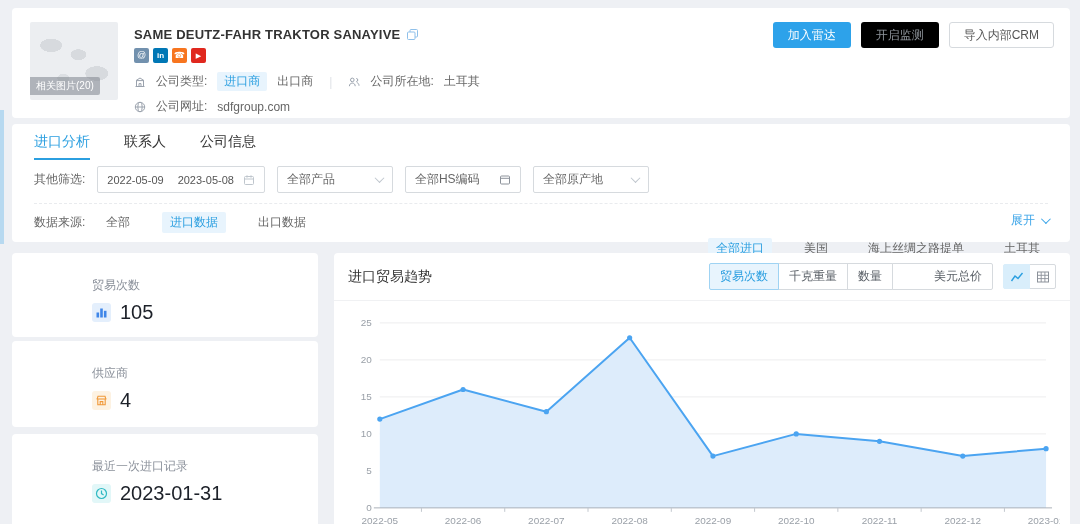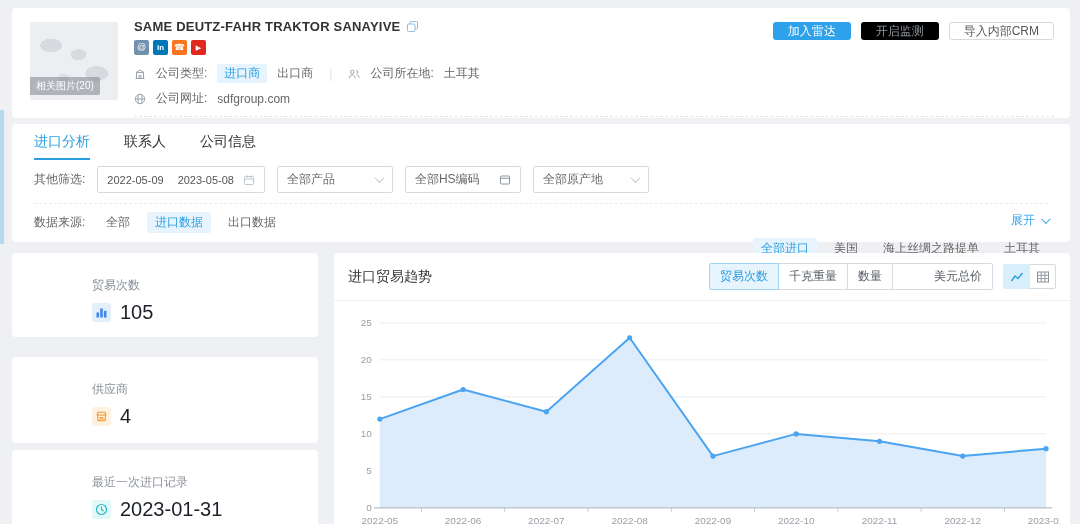--- a/index.html
+++ b/index.html
@@ -19,38 +19,38 @@
   .map-thumb { position:absolute; left:18px; top:14px; width:88px; height:78px; border-radius:2px;
     background-color:#eceef1;
     background-image:
       radial-gradient(ellipse 18px 11px at 24% 30%, #d7dade 60%, transparent 61%),
       radial-gradient(ellipse 13px 9px at 55% 42%, #d7dade 60%, transparent 61%),
       radial-gradient(ellipse 19px 12px at 76% 66%, #d7dade 60%, transparent 61%),
       radial-gradient(ellipse 10px 7px at 38% 72%, #dcdfe3 60%, transparent 61%);
   }
   .map-label { position:absolute; left:0; bottom:5px; background:rgba(125,131,141,.55); color:#fff;
     font-size:10px; padding:2px 6px; border-radius:0 2px 2px 0; white-space:nowrap; }
-  .info-col { position:absolute; left:122px; top:11px; right:16px; }
+  .info-col { position:absolute; left:122px; top:19px; right:16px; }
   .name-row { display:flex; align-items:center; gap:6px; }
   .company-name { font-size:13px; font-weight:700; color:#333; letter-spacing:.2px; }
   .social-row { display:flex; gap:4px; margin-top:6px; }
   .soc { width:15px; height:15px; border-radius:2px; color:#fff; display:flex; align-items:center;
     justify-content:center; font-size:9px; line-height:1; cursor:pointer; }
   .soc.at { background:#7291ae; }
   .soc.li { background:#0077b5; font-weight:700; font-size:8px; }
   .soc.ph { background:#f7751f; }
   .soc.yt { background:#e0281e; font-size:7px; }
   .meta-row { display:flex; align-items:center; gap:10px; margin-top:9px; color:#666; }
   .tag-imp { background:#e8f4fd; color:#2b9fe0; padding:1px 7px; border-radius:2px; }
   .pipe { color:#e0e3e8; margin:0 6px; }
   .dotted { border-top:1px dashed #e4e7ea; margin-top:9px; }
   .similar-box { margin-top:7px; width:126px; height:24px; border:1px solid #d6dade; border-radius:2px;
     display:flex; align-items:center; justify-content:space-between; padding:0 8px; color:#555; cursor:pointer; }
   .top-btns { position:absolute; top:14px; right:16px; display:flex; gap:10px; }
-  .btn { height:18px; padding:0 14px; border-radius:3px; font-size:12px; border:1px solid transparent;
+  .btn { height:26px; padding:0 14px; border-radius:3px; font-size:12px; border:1px solid transparent;
     cursor:pointer; font-family:inherit; }
   .btn-primary { background:#2da2ea; color:#fff; }
   .btn-disabled { background:#000000; color:#8f959c; }
   .btn-plain { background:#fff; color:#555; border-color:#d6dade; }
 
   
   .card-tabs { position:absolute; left:12px; top:124px; right:10px; height:118px; }
   .tabs { display:flex; gap:34px; padding:0 22px; height:36px; align-items:stretch; }
   .tab { font-size:14px; color:#333; display:flex; align-items:center; position:relative; cursor:pointer; }
   .tab.on { color:#2b9fe0; }
@@ -59,33 +59,33 @@
   .fbox { display:inline-flex; align-items:center; border:1px solid #d6dade; border-radius:2px;
     height:27px; padding:0 9px; color:#555; background:#fff; cursor:pointer; font-size:11px; }
   .fbox .gap { width:14px; }
   .fbox .icon-right { margin-left:9px; display:flex; }
   .fsel { justify-content:space-between; width:116px; font-size:12px; color:#666; }
   .chev { width:7px; height:7px; border-right:1px solid #bfc6cd; border-bottom:1px solid #bfc6cd;
     transform:rotate(45deg) translate(-1px,-1px); }
   .dotted2 { border-top:1px dashed #e9ebee; margin:10px 22px 0; }
   .src-row { display:flex; align-items:center; padding:8px 22px 0; color:#666; }
   .src-label { width:64px; }
-  .opts { display:flex; gap:9px; align-items:center; }
+  .opts { display:flex; gap:24px; align-items:center; }
   .opt { color:#666; cursor:pointer; padding:2px 8px; border-radius:2px; }
   .opt.on { background:#e8f4fd; color:#2b9fe0; }
   .region-row { padding:5px 22px 0 94px;justify-content:flex-end; }
   .expand-link { position:absolute; right:22px; bottom:13px; color:#3aa4e8; display:flex; align-items:center;
     gap:6px; cursor:pointer; }
   .chev-dn { width:7px; height:7px; border-right:1px solid #3aa4e8; border-bottom:1px solid #3aa4e8;
     transform:rotate(45deg) translateY(-2px); }
 
   
   .stats-col { position:absolute; left:12px; top:253px; width:306px; }
   .scard { background:#fff; border-radius:4px; padding:24px 0 0 80px; }
-  .scard1 { height:84px; } .scard2 { height:86px; margin-top:20px; } .scard3 { height:120px; margin-top:7px; }
+  .scard1 { height:84px; } .scard2 { height:86px; margin-top:4px; } .scard3 { height:120px; margin-top:7px; }
   .s-label { color:#8b919b; font-size:12px; }
   .s-valrow { display:flex; align-items:center; gap:9px; margin-top:7px; }
   .s-val { font-size:20px; color:#1d2129; }
   .sicon { width:19px; height:19px; border-radius:3px; display:flex; align-items:center; justify-content:center; }
   .sicon.blue { background:#e4effc; } .sicon.orange { background:#fdf2e2; } .sicon.teal { background:#e2f7f8; }
 
   
   .card-chart { position:absolute; left:334px; top:253px; right:10px; height:330px; }
   .chart-head { display:flex; align-items:center; justify-content:space-between; padding:10px 14px;
     border-bottom:1px solid #f0f1f3; }

